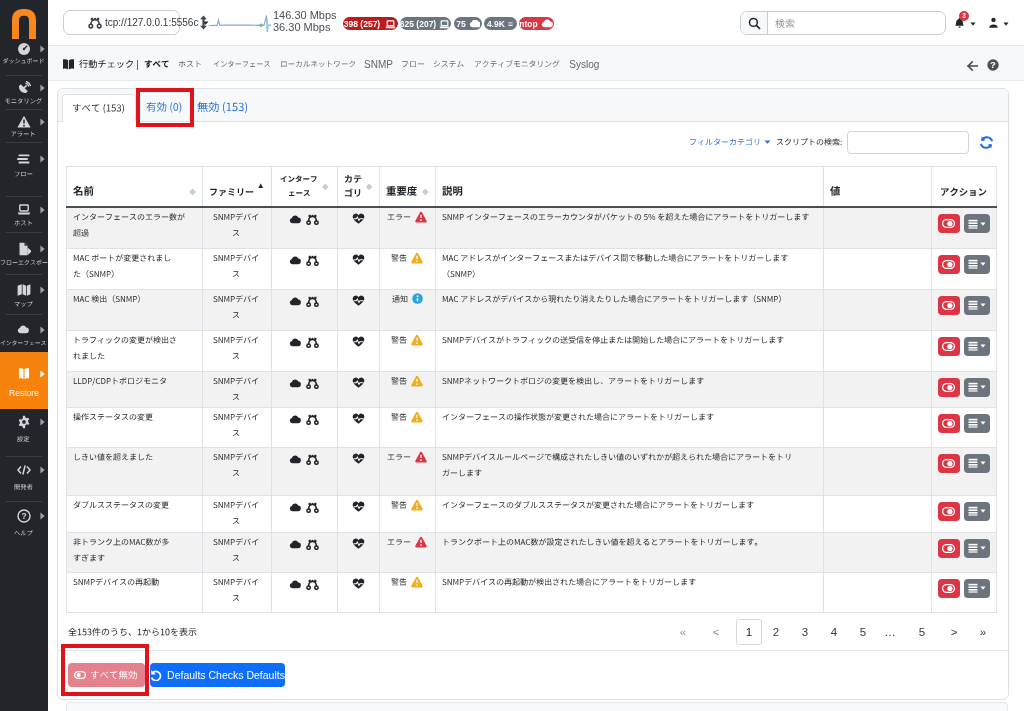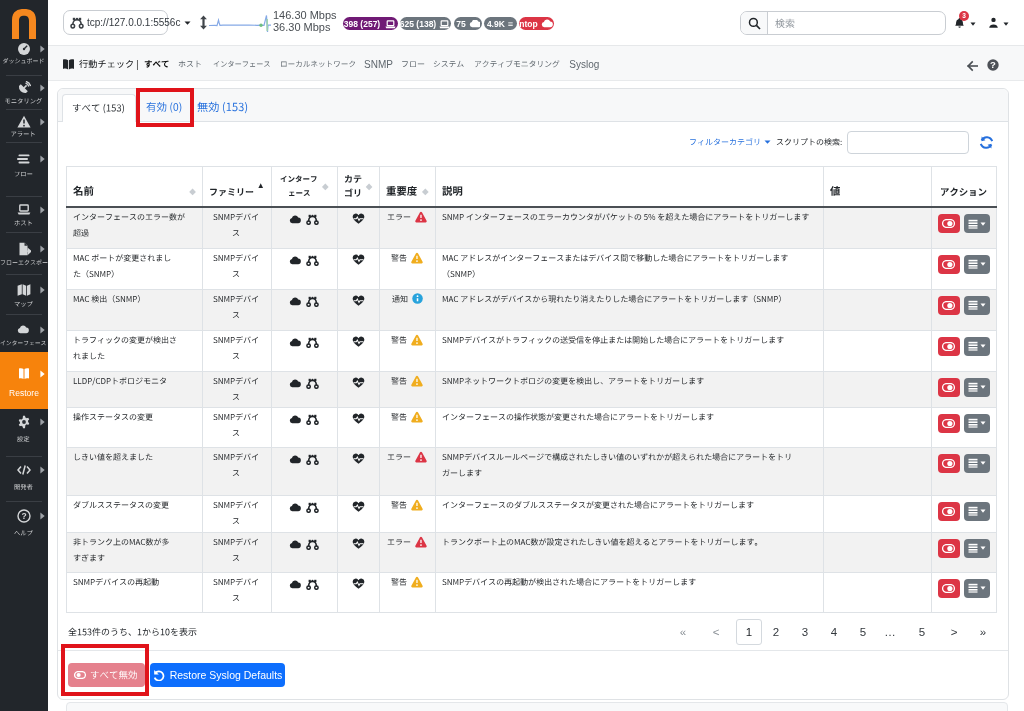--- a/index.html
+++ b/index.html
@@ -280,21 +280,21 @@
     </div>
     <div class="abs" style="left:40px;top:512px">
       <svg width="5" height="8" viewBox="0 0 5 8" style="display:block;">
         <path fill="#9ea2a7" d="M0.4 0.5 L4.7 4.0 L0.4 7.5 Z"></path>
       </svg>
     </div>
     <div class="abs" style="left:6px;top:456px;width:36px;height:1px;background:#3a3e44"></div>
     <div class="abs" style="left:6px;top:501px;width:36px;height:1px;background:#3a3e44"></div>
   </div>
 <div class="abs" style="left:48px;top:0;width:976px;height:46px;background:#fff;border-bottom:1px solid #e6e8ea"></div>
-<div class="abs flex" style="left:63px;top:10px;width:105px;height:25px;border:1px solid #c9cdd2;border-radius:7px;background:#fff;padding-left:6px">
+<div class="abs flex" style="left:63px;top:10px;width:117px;height:25px;border:1px solid #c9cdd2;border-radius:7px;background:#fff;padding-left:24px">
     <svg width="14" height="14" viewBox="0 0 14 14" style="display:block;">
       <g stroke="#3a3f44" stroke-width="1.5" fill="none">
         <path d="M2.8 9 C2.8 4.8 4.9 3.8 7 3.8 C9.1 3.8 11.2 4.8 11.2 9"></path>
         <circle cx="2.8" cy="10.1" r="1.8"></circle>
         <circle cx="11.2" cy="10.1" r="1.8"></circle>
       </g>
       <rect x="2.8" y="1.8" width="2.4" height="2.4" fill="#3a3f44"></rect>
       <rect x="8.8" y="1.8" width="2.4" height="2.4" fill="#3a3f44"></rect>
       <circle cx="7" cy="3" r="1.2" fill="#3a3f44"></circle>
     </svg>
@@ -311,31 +311,31 @@
     </svg>
   </div>
 <div class="abs" style="left:209px;top:14px">
     <svg width="62" height="20" viewBox="0 0 62 20" style="display:block;">
       <path fill="none" stroke="#85a9e6" stroke-width="1.2" d="M0 11.5 L6 11.3 L8 11.6 L9.5 6.2 L10.2 9 L11 11.4 L14 11.2 L40 11.0 L48 11.3 L52 11.1 L55 11.4 L57.5 1.5 L58.5 18 L59 11.2 L62 11.2"></path>
       <circle cx="52" cy="11.2" r="1.7" fill="#6fbf83"></circle>
       <path stroke="#9fd3ad" stroke-width="1.5" d="M58.2 5 V17"></path>
     </svg>
   </div>
 <div class="abs lat" style="left:273px;top:10px;font-size:11px;line-height:11.5px;color:#4a4f54">146.30 Mbps<br>36.30 Mbps</div>
-<div class="abs flex" style="left:342.5px;top:17px;width:55px;height:13px;border-radius:6.5px;background:#701a75;justify-content:center;gap:5px">
+<div class="abs flex" style="left:342.5px;top:17px;width:55px;height:13px;border-radius:6.5px;background:#b91c1c;justify-content:center;gap:5px">
     <span style="color:#fff;font-size:8.5px;font-weight:bold;font-family:'Liberation Sans'">398 (257)</span>
     <svg width="11" height="10" viewBox="0 0 11 10" style="display:block;">
       <g fill="none" stroke="#fff" stroke-width="1.2">
         <rect x="2.2" y="1.8" width="6.6" height="4.8" rx="0.6"></rect>
       </g>
       <path fill="#fff" d="M0.5 7.6 H10.5 L9.8 9.2 H1.2 Z"></path>
     </svg>
   </div>
 <div class="abs flex" style="left:399.5px;top:17px;width:51px;height:13px;border-radius:6.5px;background:#6c757d;justify-content:center;gap:3px">
-    <span style="color:#fff;font-size:8.5px;font-weight:bold;font-family:'Liberation Sans'">625 (138)</span>
+    <span style="color:#fff;font-size:8.5px;font-weight:bold;font-family:'Liberation Sans'">625 (207)</span>
     <svg width="11" height="10" viewBox="0 0 11 10" style="display:block;">
       <g fill="none" stroke="#fff" stroke-width="1.2">
         <rect x="2.2" y="1.8" width="6.6" height="4.8" rx="0.6"></rect>
       </g>
       <path fill="#fff" d="M0.5 7.6 H10.5 L9.8 9.2 H1.2 Z"></path>
     </svg>
   </div>
 <div class="abs flex" style="left:454px;top:17px;width:28px;height:13px;border-radius:6.5px;background:#6c757d;justify-content:center;gap:3px">
     <span style="color:#fff;font-size:8.5px;font-weight:bold;font-family:'Liberation Sans'">75</span>
     <svg width="11" height="8" viewBox="0 0 11 8" style="display:block;">
@@ -2413,21 +2413,21 @@
         <use href="#j61" x="375"></use>
         <use href="#j59" x="500"></use>
       </g>
     </svg>
   </div>
 <div class="abs flex" style="left:150px;top:663px;width:135px;height:24px;background:#0d6efd;border-radius:4px;justify-content:center;gap:5px">
     <svg width="12" height="12" viewBox="0 0 12 12" style="display:block;">
       <path fill="none" stroke="#fff" stroke-width="1.7" d="M2.2 4.2 A4.6 4.6 0 1 1 1.6 8.6"></path>
       <path fill="#fff" d="M1.2 1 V5.6 H5.8 Z"></path>
     </svg>
-    <span style="color:#fff;font-size:10.5px;white-space:nowrap;font-family:'Liberation Sans'">Restore Syslog Defaults</span>
+    <span style="color:#fff;font-size:10.5px;white-space:nowrap;font-family:'Liberation Sans'">Defaults Checks Defaults</span>
   </div>
 <div class="abs" style="left:66px;top:702px;width:942px;height:12px;background:#f8f9fa;border:1px solid #e4e7ea;border-radius:4px 4px 0 0"></div>
 <div class="abs" style="left:135.8px;top:88.4px;width:58.4px;height:39px;border:4px solid #e0131a;z-index:50"></div>
 <div class="abs" style="left:61px;top:643.5px;width:87.5px;height:52.5px;border:4px solid #e0131a;z-index:50"></div>
 <svg width="0" height="0" style="position:absolute">
     <defs>
       <path id="j0" d="M109 -106 103 -103C106 -98 110 -91 113 -86L120 -89C118 -93 113 -101 109 -106ZM63 -95 52 -99C51 -96 49 -91 48 -89C42 -78 29 -59 8 -45L16 -39C30 -49 41 -61 49 -72H91C89 -62 82 -48 74 -37C66 -44 56 -50 48 -54L41 -47C49 -42 59 -36 68 -29C56 -17 40 -6 19 1L28 8C49 1 65 -11 76 -23C81 -19 86 -15 90 -12L97 -21C93 -24 88 -28 83 -32C92 -44 99 -59 102 -70C103 -72 104 -75 105 -77L99 -81L106 -84C103 -89 99 -96 96 -101L89 -98C92 -93 96 -86 99 -81L97 -82C95 -81 92 -81 89 -81H55L57 -85C59 -88 61 -92 63 -95Z"></path>
       <path id="j1" d="M60 -72 51 -69C54 -63 60 -47 61 -42L70 -45C69 -50 62 -67 60 -72ZM106 -65 95 -68C93 -52 86 -36 78 -26C67 -13 52 -3 37 1L45 9C59 4 74 -6 86 -20C95 -32 100 -45 104 -59C104 -60 105 -62 106 -65ZM31 -66 22 -62C24 -58 31 -40 33 -34L43 -38C40 -44 34 -60 31 -66Z"></path>
       <path id="j2" d="M38 -96 32 -88C39 -83 53 -74 59 -70L65 -78C59 -82 45 -92 38 -96ZM19 -7 25 4C36 1 54 -5 66 -12C86 -24 103 -40 114 -57L108 -67C98 -49 82 -33 61 -21C48 -14 33 -9 19 -7ZM19 -68 13 -59C21 -56 34 -47 40 -42L46 -51C41 -55 26 -64 19 -68Z"></path>
       <path id="j3" d="M19 -11V-1C22 -1 25 -1 29 -1C35 -1 90 -1 98 -1C100 -1 105 -1 107 -1V-11C104 -11 100 -11 97 -11H85C87 -22 90 -47 91 -56C91 -57 92 -58 92 -60L84 -63C83 -63 80 -62 78 -62C71 -62 45 -62 40 -62C37 -62 33 -63 30 -63V-52C34 -53 37 -53 40 -53C44 -53 72 -53 80 -53C80 -46 76 -21 74 -11H29C25 -11 22 -11 19 -11Z"></path>

